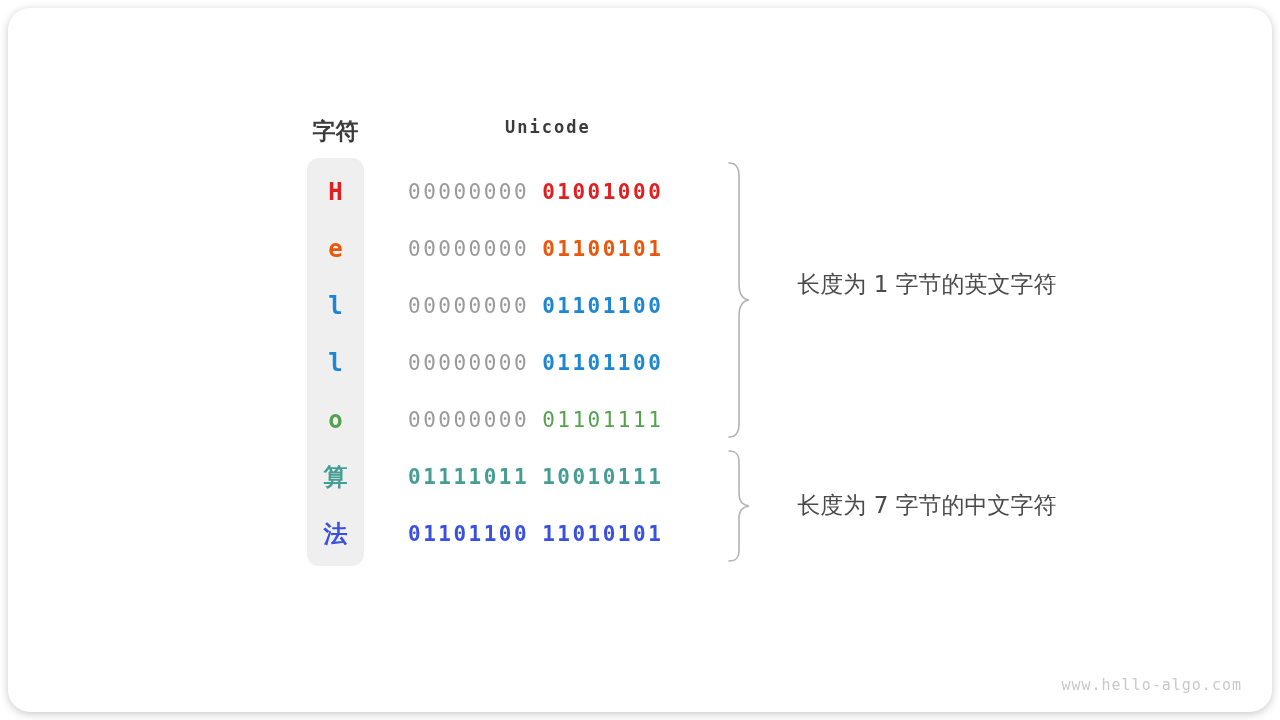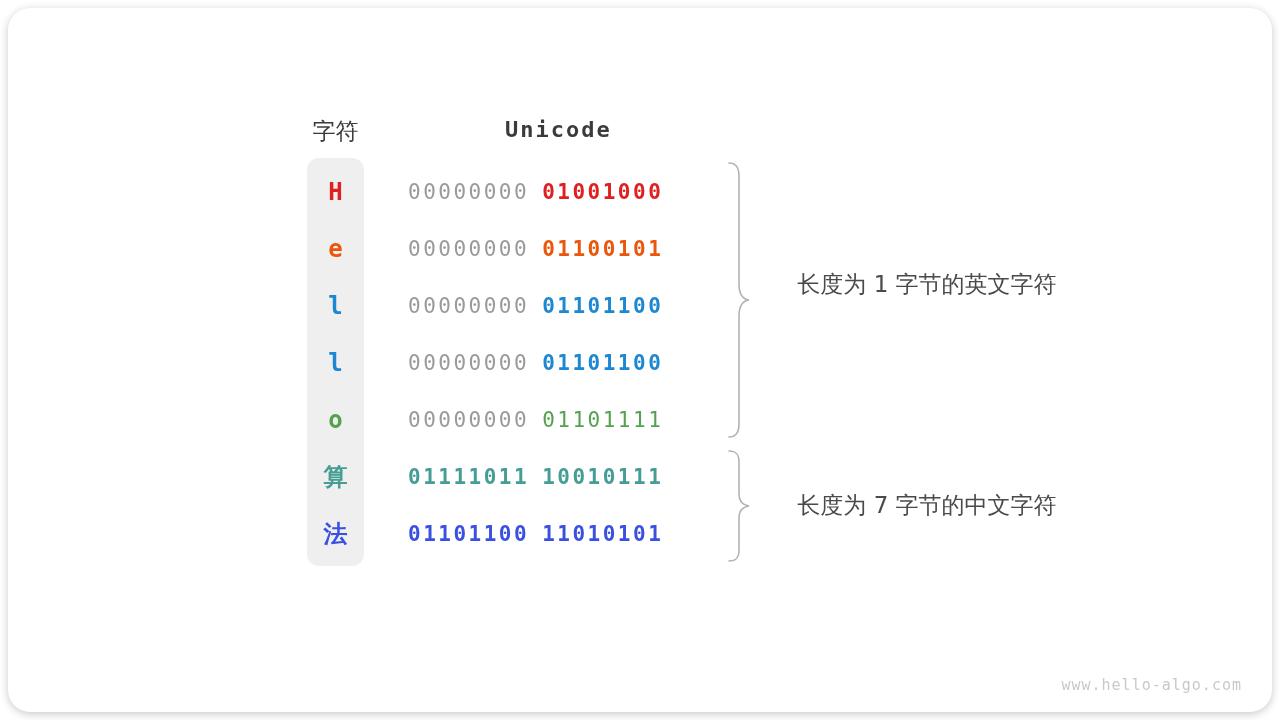--- a/index.html
+++ b/index.html
@@ -15,26 +15,26 @@
     background: #ffffff;
     border-radius: 22px;
     box-shadow: 0 2px 9px rgba(0,0,0,0.22);
   }
   .abs { position: absolute; }
 
   
   .hdr-char {
     left: 307px; top: 116px; width: 57px;
     text-align: center;
-    font-size: 23px; font-weight: 400; color: #3b3b3b;
+    font-size: 23px; font-weight: 700; color: #3b3b3b;
   }
   .hdr-unicode {
     left: 505px; top: 117px;
     font-family: "DejaVu Sans Mono", monospace;
-    font-size: 22px; font-weight: 700; color: #3b3b3b;
+    font-size: 17px; font-weight: 700; color: #3b3b3b;
     letter-spacing: 2px;
   }
 
   
   .char-col-bg {
     left: 307px; top: 158px; width: 57px; height: 408px;
     background: #efefef;
     border-radius: 12px;
   }
 

